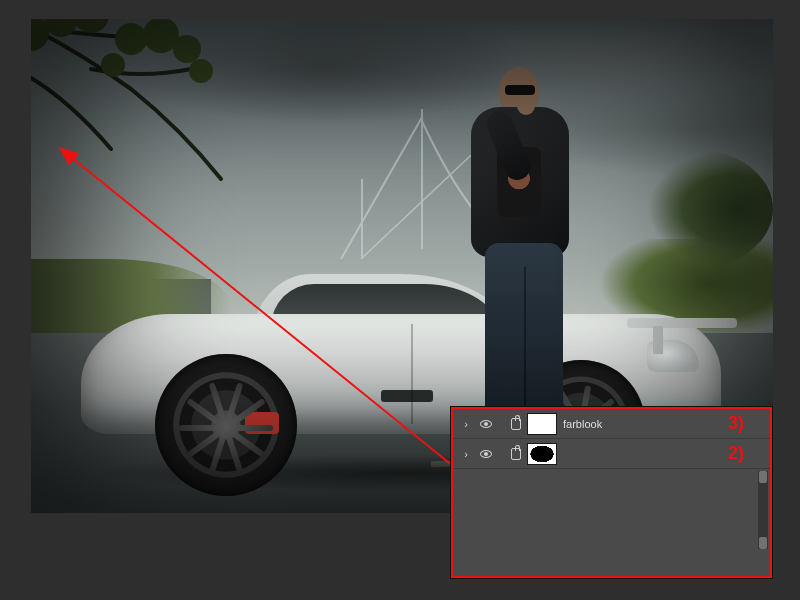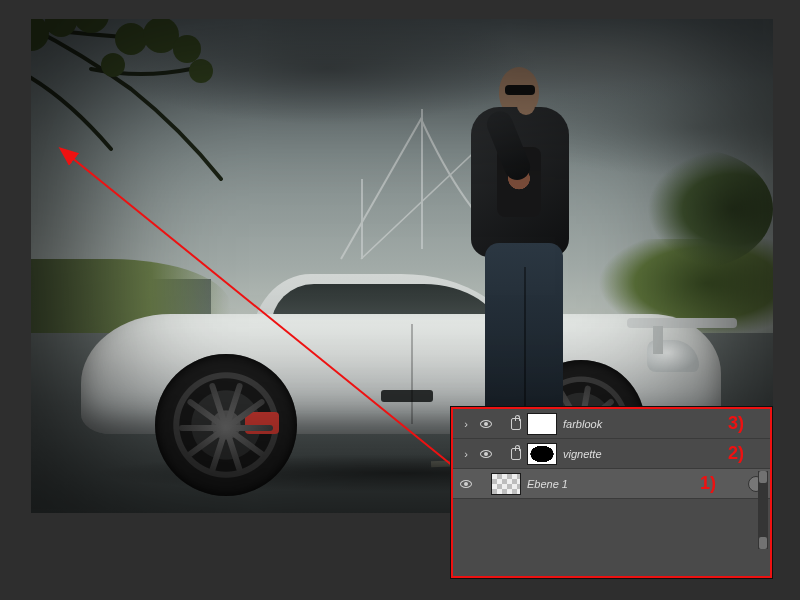--- a/index.html
+++ b/index.html
@@ -112,21 +112,21 @@
     .eye:after{ content:""; position:absolute; left:3px; top:1px; width:4px; height:4px; background:#cfcfcf; border-radius:50%; }
     .spacer6 { width:6px; }
     .link-icon { width:10px; height:12px; border:1px solid #cfcfcf; border-radius:2px; position:relative; }
     .link-icon:before{content:"";position:absolute;left:3px;top:-4px;width:3px;height:5px;border:1px solid #cfcfcf;border-bottom:none;border-radius:3px 3px 0 0;}
     .thumb { width:30px; height:22px; border:1px solid #1a1a1a; background:#fff; }
     .thumb.black { background:radial-gradient(ellipse at 50% 50%, #000 0 58%, #fff 59% 100%); }
     .thumb.checker { background:
       conic-gradient(#bdbdbd 25%, #efefef 0 50%, #bdbdbd 0 75%, #efefef 0);
       background-size:10px 10px;
     }
-    .lname { flex:1;font-style:italic; }
+    .lname { flex:1; }
     .annot { position:absolute; font-weight:bold; color:#e11; font-size:18px; }
     .fx-badge { margin-left:auto; width:16px; height:16px; border-radius:50%; background:#777; border:1px solid #333; }
     .smart-caret { width:8px; height:8px; border-left:1px solid #ccc; border-bottom:1px solid #ccc; transform:rotate(-45deg); margin-right:6px;}
     .scrollbar { position:absolute; right:2px; top:62px; width:10px; height:78px; background:#353535; }
     .scrollbar:before { content:""; position:absolute; left:1px; top:0; width:8px; height:12px; background:#727272; border-radius:2px; }
     .scrollbar:after  { content:""; position:absolute; left:1px; bottom:0; width:8px; height:12px; background:#727272; border-radius:2px; }
     .filter-options { width:18px; display:flex; flex-direction:column; gap:2px; align-items:flex-end; }
     .filter-options span { display:block; width:12px; height:1px; background:#cfcfcf; }
     .filter-options span:nth-child(2){width:9px;} .filter-options span:nth-child(3){width:6px;}
     .sf-thumb { width:22px; height:18px; background:#fff; border:1px solid #1a1a1a; }
@@ -248,25 +248,16 @@
     <span class="thumb"></span>
     <span class="lname">farblook</span>
     <span class="annot" style="right:26px;top:4px;">3)</span>
   </div>
   <div class="layer-row">
     <span class="vis" style="color:#cfcfcf;">›</span>
     <span class="vis"><span class="eye"></span></span>
     <span class="spacer6"></span>
     <span class="link-icon"></span>
     <span class="thumb black"></span>
-    <span class="lname">vignette</span>
     <span class="annot" style="right:26px;top:4px;">2)</span>
-  </div>
-  <div class="layer-row selected">
-    <span class="vis"><span class="eye"></span></span>
-    <span class="spacer6"></span>
-    <span class="thumb checker"></span>
-    <span class="lname">Ebene 1</span>
-    <span class="annot" style="right:54px;top:4px;">1)</span>
-    <span class="fx-badge"></span>
   </div>
   <div class="scrollbar"></div>
 </div>
 
 </body></html>

